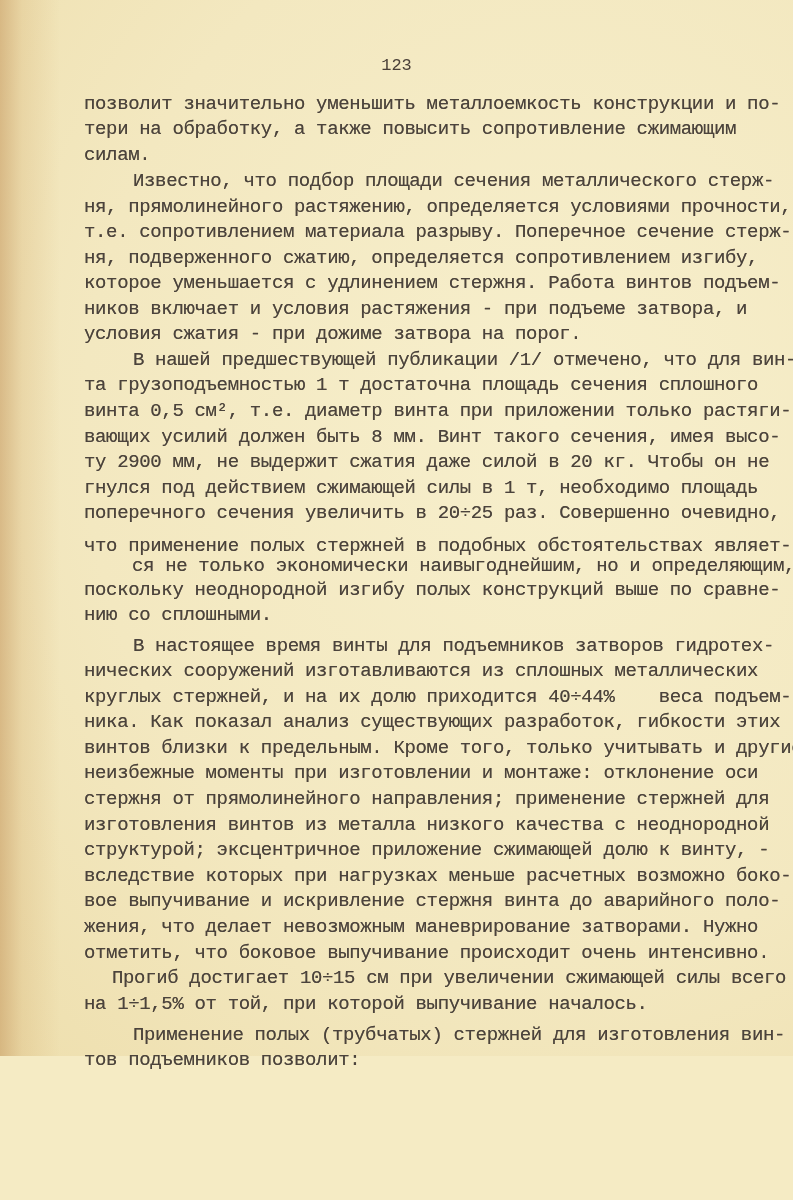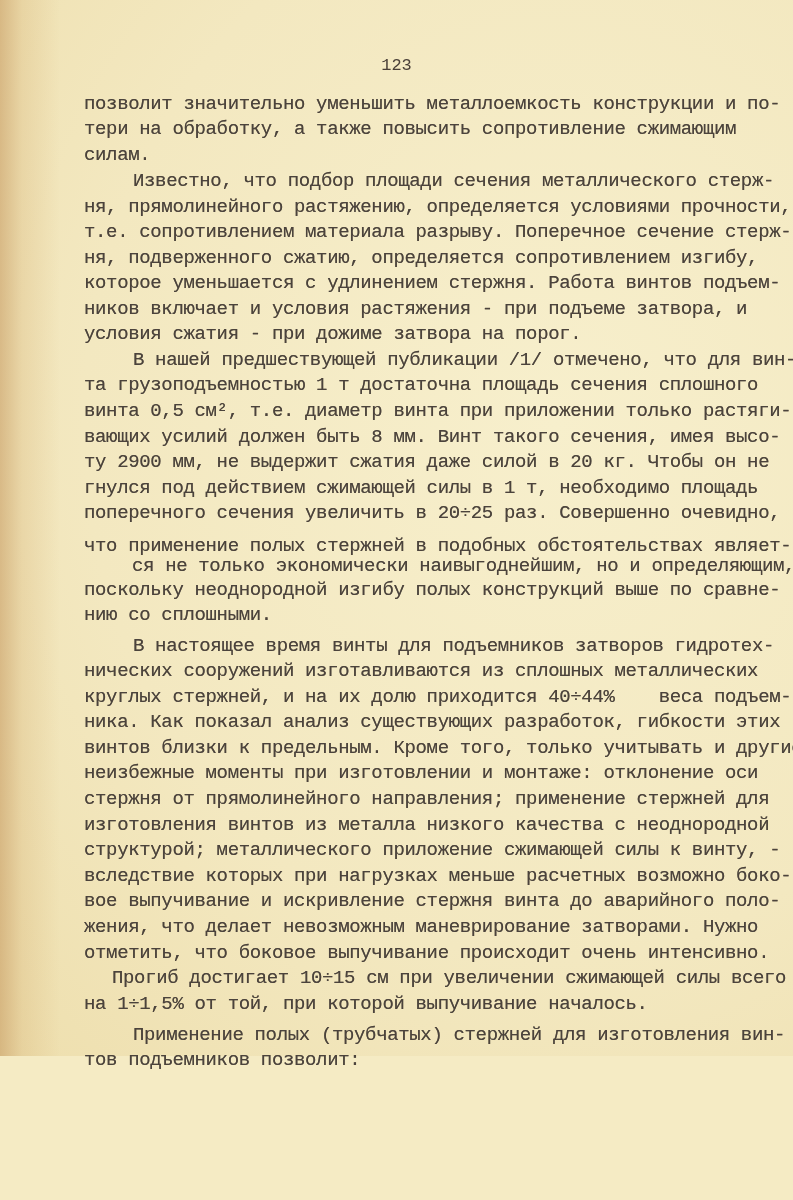--- a/index.html
+++ b/index.html
@@ -57,21 +57,21 @@
       <div class="line" style="top: 580px;">поскольку неоднородной изгибу полых конструкций выше по сравне-</div>
       <div class="line" style="top: 605px;">нию со сплошными.</div>
       <div class="line indent" style="top: 636px;">В настоящее время винты для подъемников затворов гидротех-</div>
       <div class="line" style="top: 661px;">нических сооружений изготавливаются из сплошных металлических</div>
       <div class="line" style="top: 687px;">круглых стержней, и на их долю приходится 40÷44%    веса подъем-</div>
       <div class="line" style="top: 712px;">ника. Как показал анализ существующих разработок, гибкости этих</div>
       <div class="line" style="top: 738px;">винтов близки к предельным. Кроме того, только учитывать и другие</div>
       <div class="line" style="top: 763px;">неизбежные моменты при изготовлении и монтаже: отклонение оси</div>
       <div class="line" style="top: 789px;">стержня от прямолинейного направления; применение стержней для</div>
       <div class="line" style="top: 815px;">изготовления винтов из металла низкого качества с неоднородной</div>
-      <div class="line" style="top: 840px;">структурой; металлического приложение сжимающей силы к винту, -</div>
+      <div class="line" style="top: 840px;">структурой; эксцентричное приложение сжимающей долю к винту, -</div>
       <div class="line" style="top: 866px;">вследствие которых при нагрузках меньше расчетных возможно боко-</div>
       <div class="line" style="top: 891px;">вое выпучивание и искривление стержня винта до аварийного поло-</div>
       <div class="line" style="top: 917px;">жения, что делает невозможным маневрирование затворами. Нужно</div>
       <div class="line" style="top: 943px; text-align: right;">отметить, что боковое выпучивание происходит очень интенсивно.</div>
       <div class="line" style="top: 968px; margin-left: 28px;">Прогиб достигает 10÷15 см при увеличении сжимающей силы всего</div>
       <div class="line" style="top: 994px;">на 1÷1,5% от той, при которой выпучивание началось.</div>
       <div class="line indent" style="top: 1025px;">Применение полых (трубчатых) стержней для изготовления вин-</div>
       <div class="line" style="top: 1050px;">тов подъемников позволит:</div>
     </div>
 </div>

